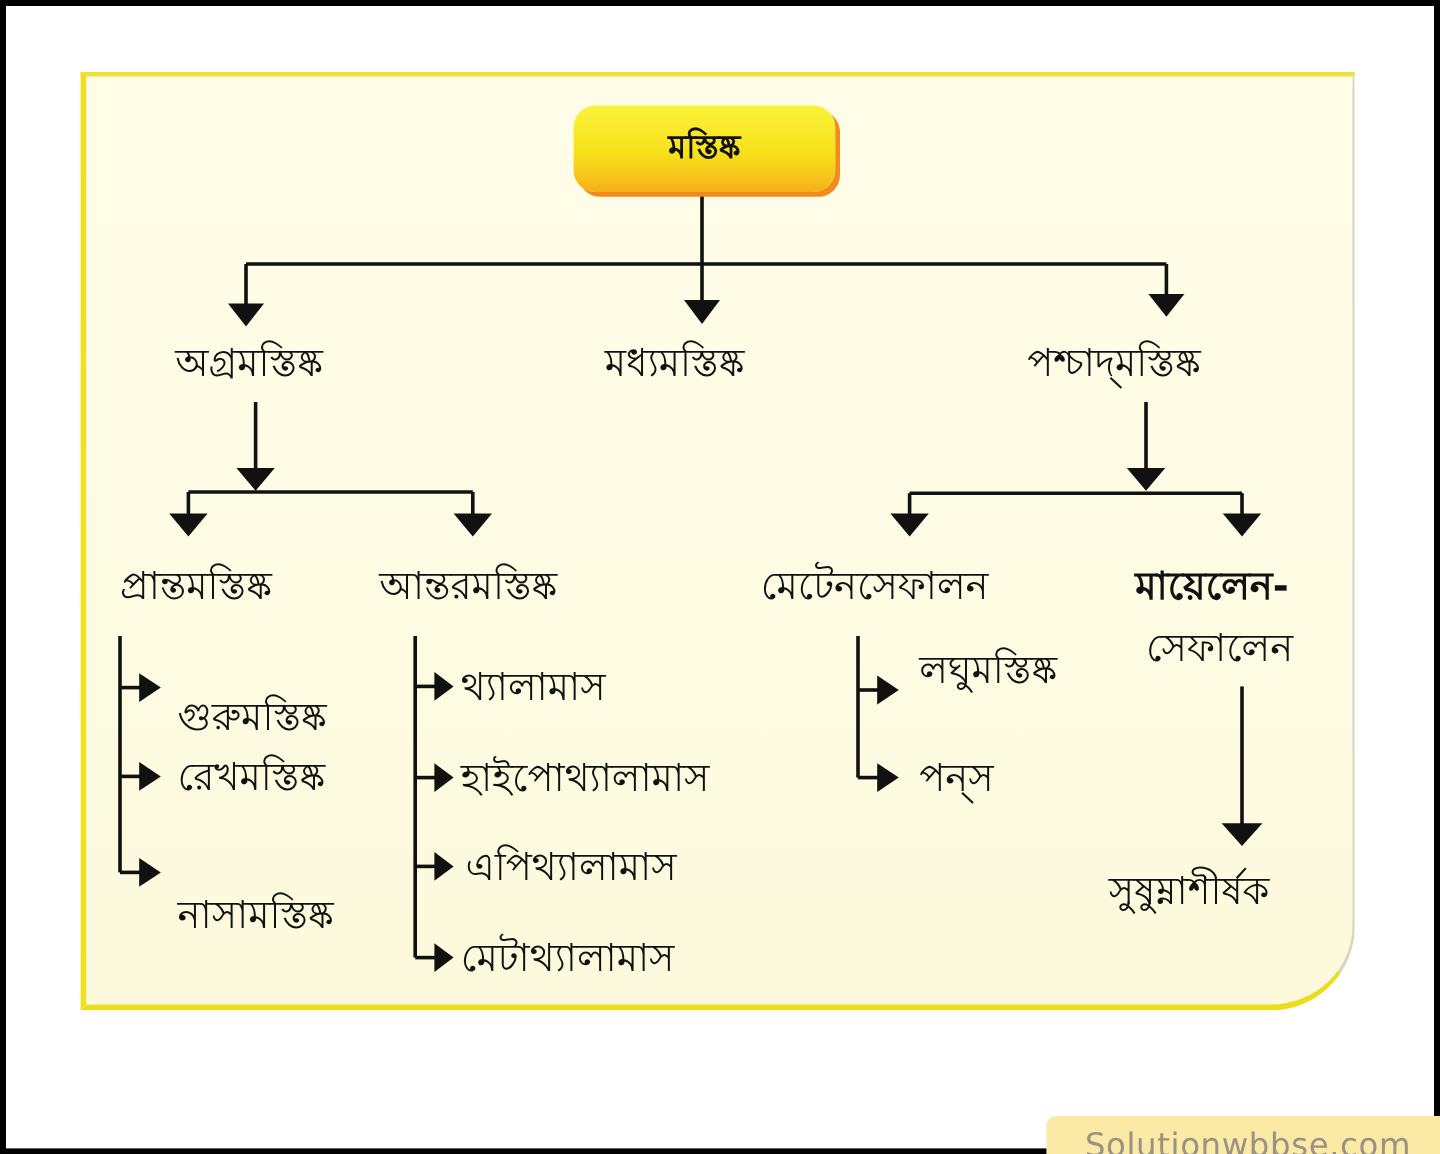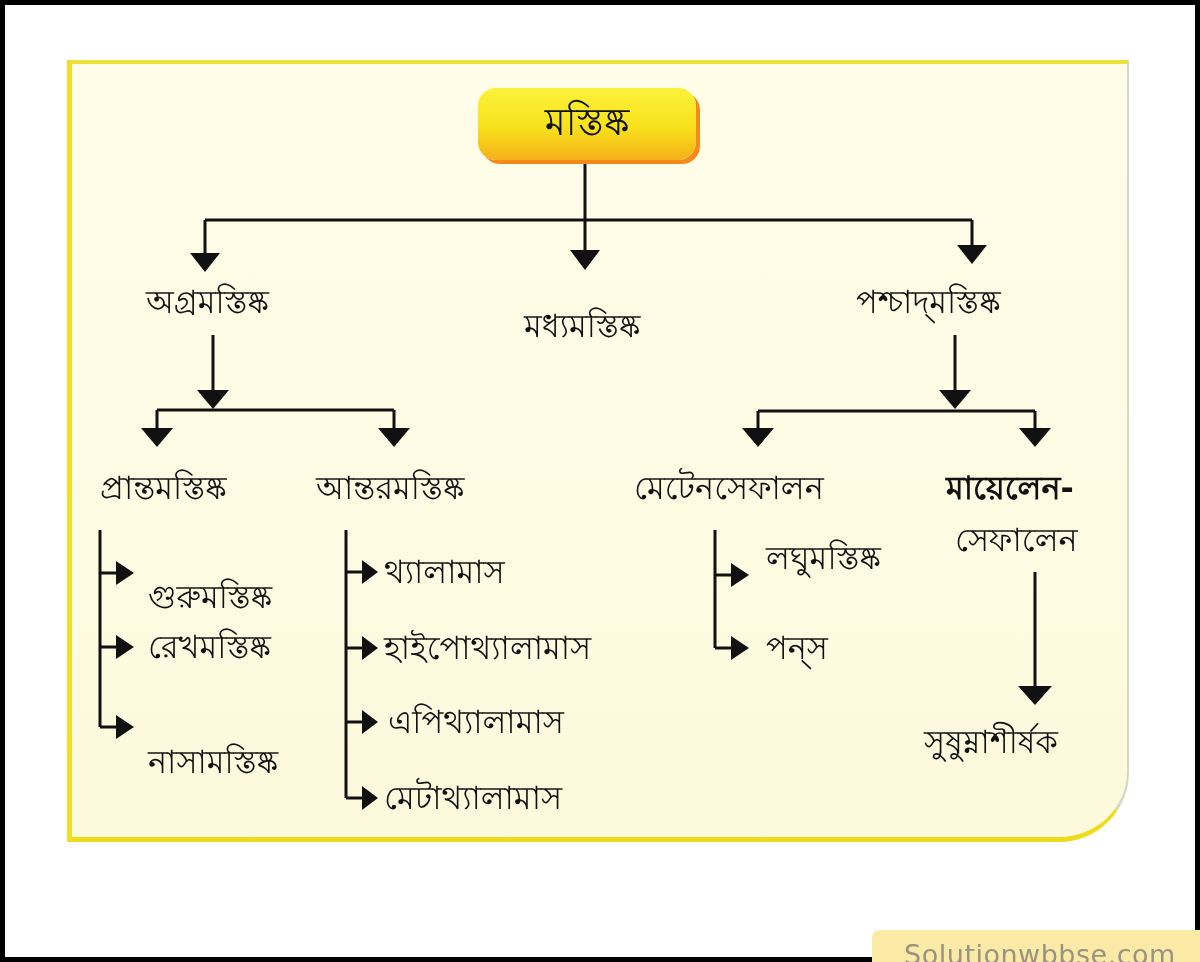--- a/index.html
+++ b/index.html
@@ -30,21 +30,21 @@
   .root-box {
     position: absolute;
     left: 478px; top: 88px;
     width: 218px; height: 72px;
     border-radius: 18px;
     background: linear-gradient(180deg, #fbf23a 0%, #f7e11b 55%, #f5b01a 100%);
     box-shadow: 4px 4px 0 #f28a1c;
     display: flex; align-items: center; justify-content: center;
   }
   .root-label {
-    font-size: 38px; font-weight: normal; color: #111;
+    font-size: 27px; font-weight: bold; color: #111;
   }
   .node {
     position: absolute;
     font-size: 32px; color: #111;
     white-space: nowrap;
     line-height: 40px;
   }
   svg.lines {
     position: absolute; left: 0; top: 0;
     width: 1200px; height: 962px;
@@ -130,21 +130,21 @@
     <polygon points="731,563 731,587 749,575"></polygon>
     <polygon points="731,636 731,660 749,648"></polygon>
   </g>
 </svg>
 
 <div class="root-box">
   <span class="root-label">মস্তিষ্ক</span>
 </div>
 
 <div class="node" style="left:146px; top:282px;">অগ্রমস্তিষ্ক</div>
-<div class="node" style="left:524px; top:282px;margin-top:24px;">মধ্যমস্তিষ্ক</div>
+<div class="node" style="left:504px; top:282px;">মধ্যমস্তিষ্ক</div>
 <div class="node" style="left:856px; top:282px;">পশ্চাদ্‌মস্তিষ্ক</div>
 
 <div class="node" style="left:100px; top:468px;">প্রান্তমস্তিষ্ক</div>
 <div class="node" style="left:316px; top:468px;">আন্তরমস্তিষ্ক</div>
 <div class="node" style="left:634px; top:468px;">মেটেনসেফালন</div>
 <div class="node" style="left:946px; top:468px;font-weight:bold;">মায়েলেন-</div>
 <div class="node" style="left:955px; top:520px;">সেফালেন</div>
 
 <div class="node" style="left:148px; top:553px;margin-top:24px;">গুরুমস্তিষ্ক</div>
 <div class="node" style="left:148px; top:627px;">রেখমস্তিষ্ক</div>

